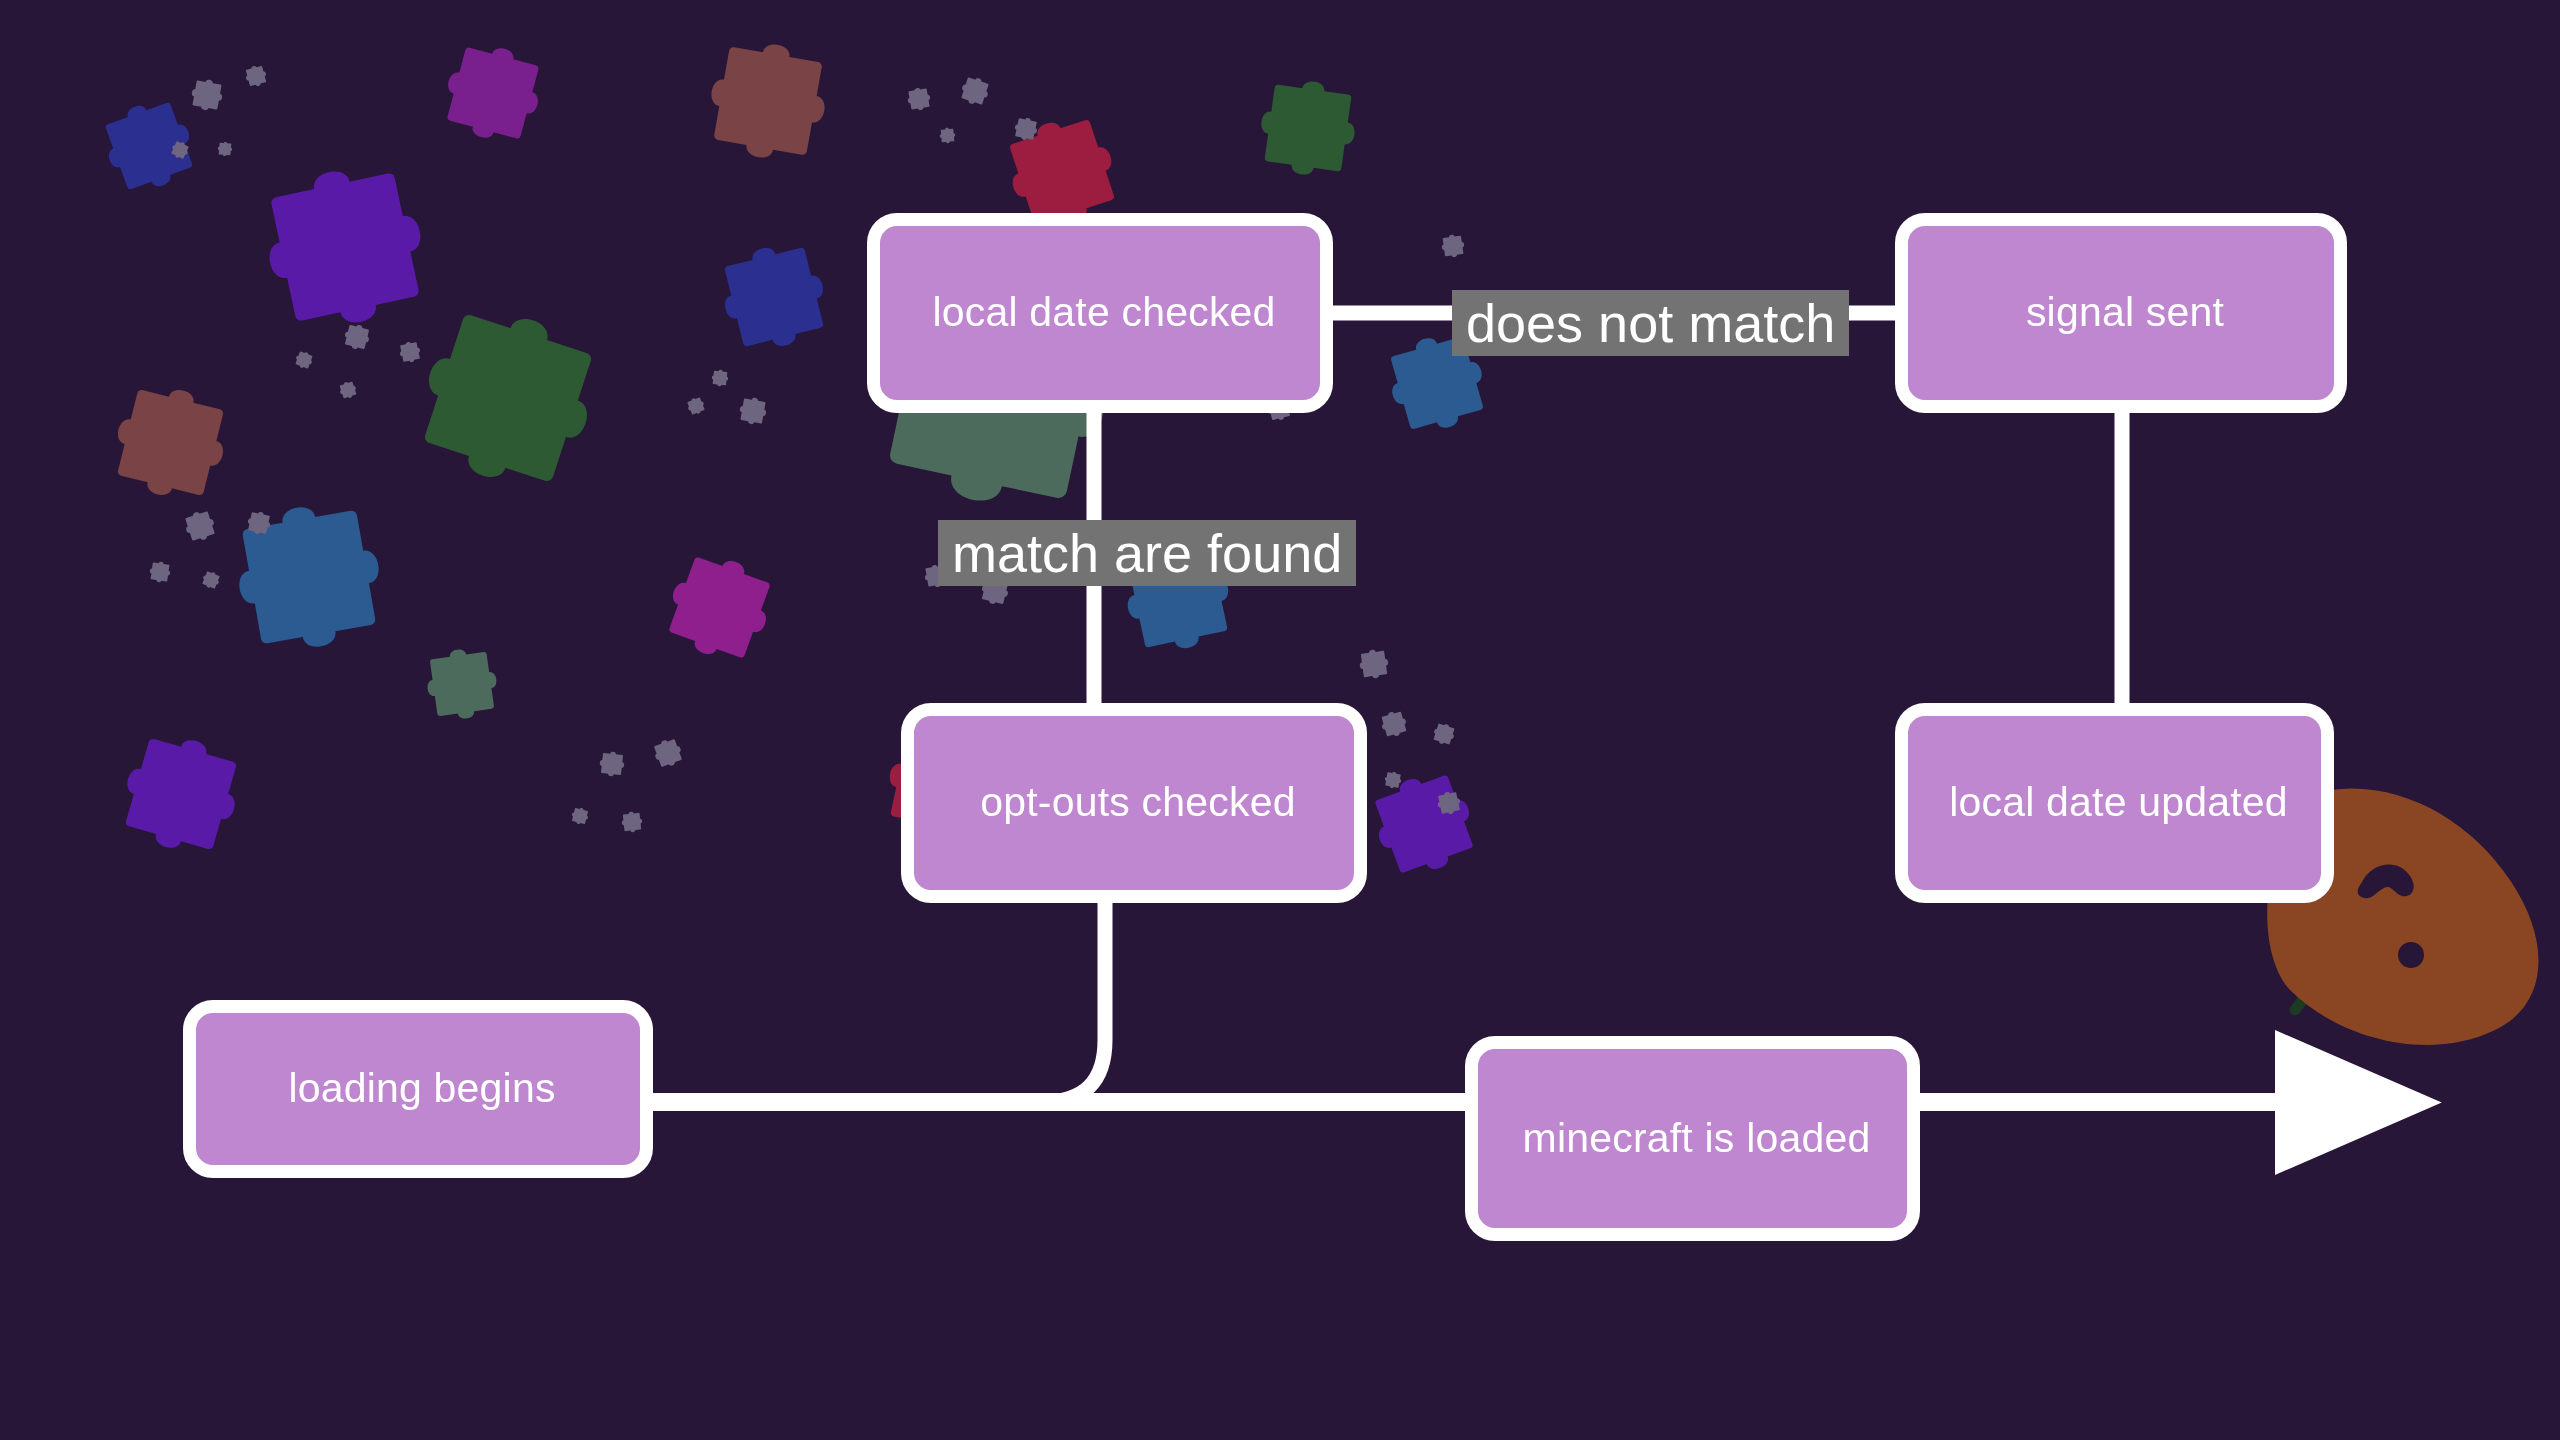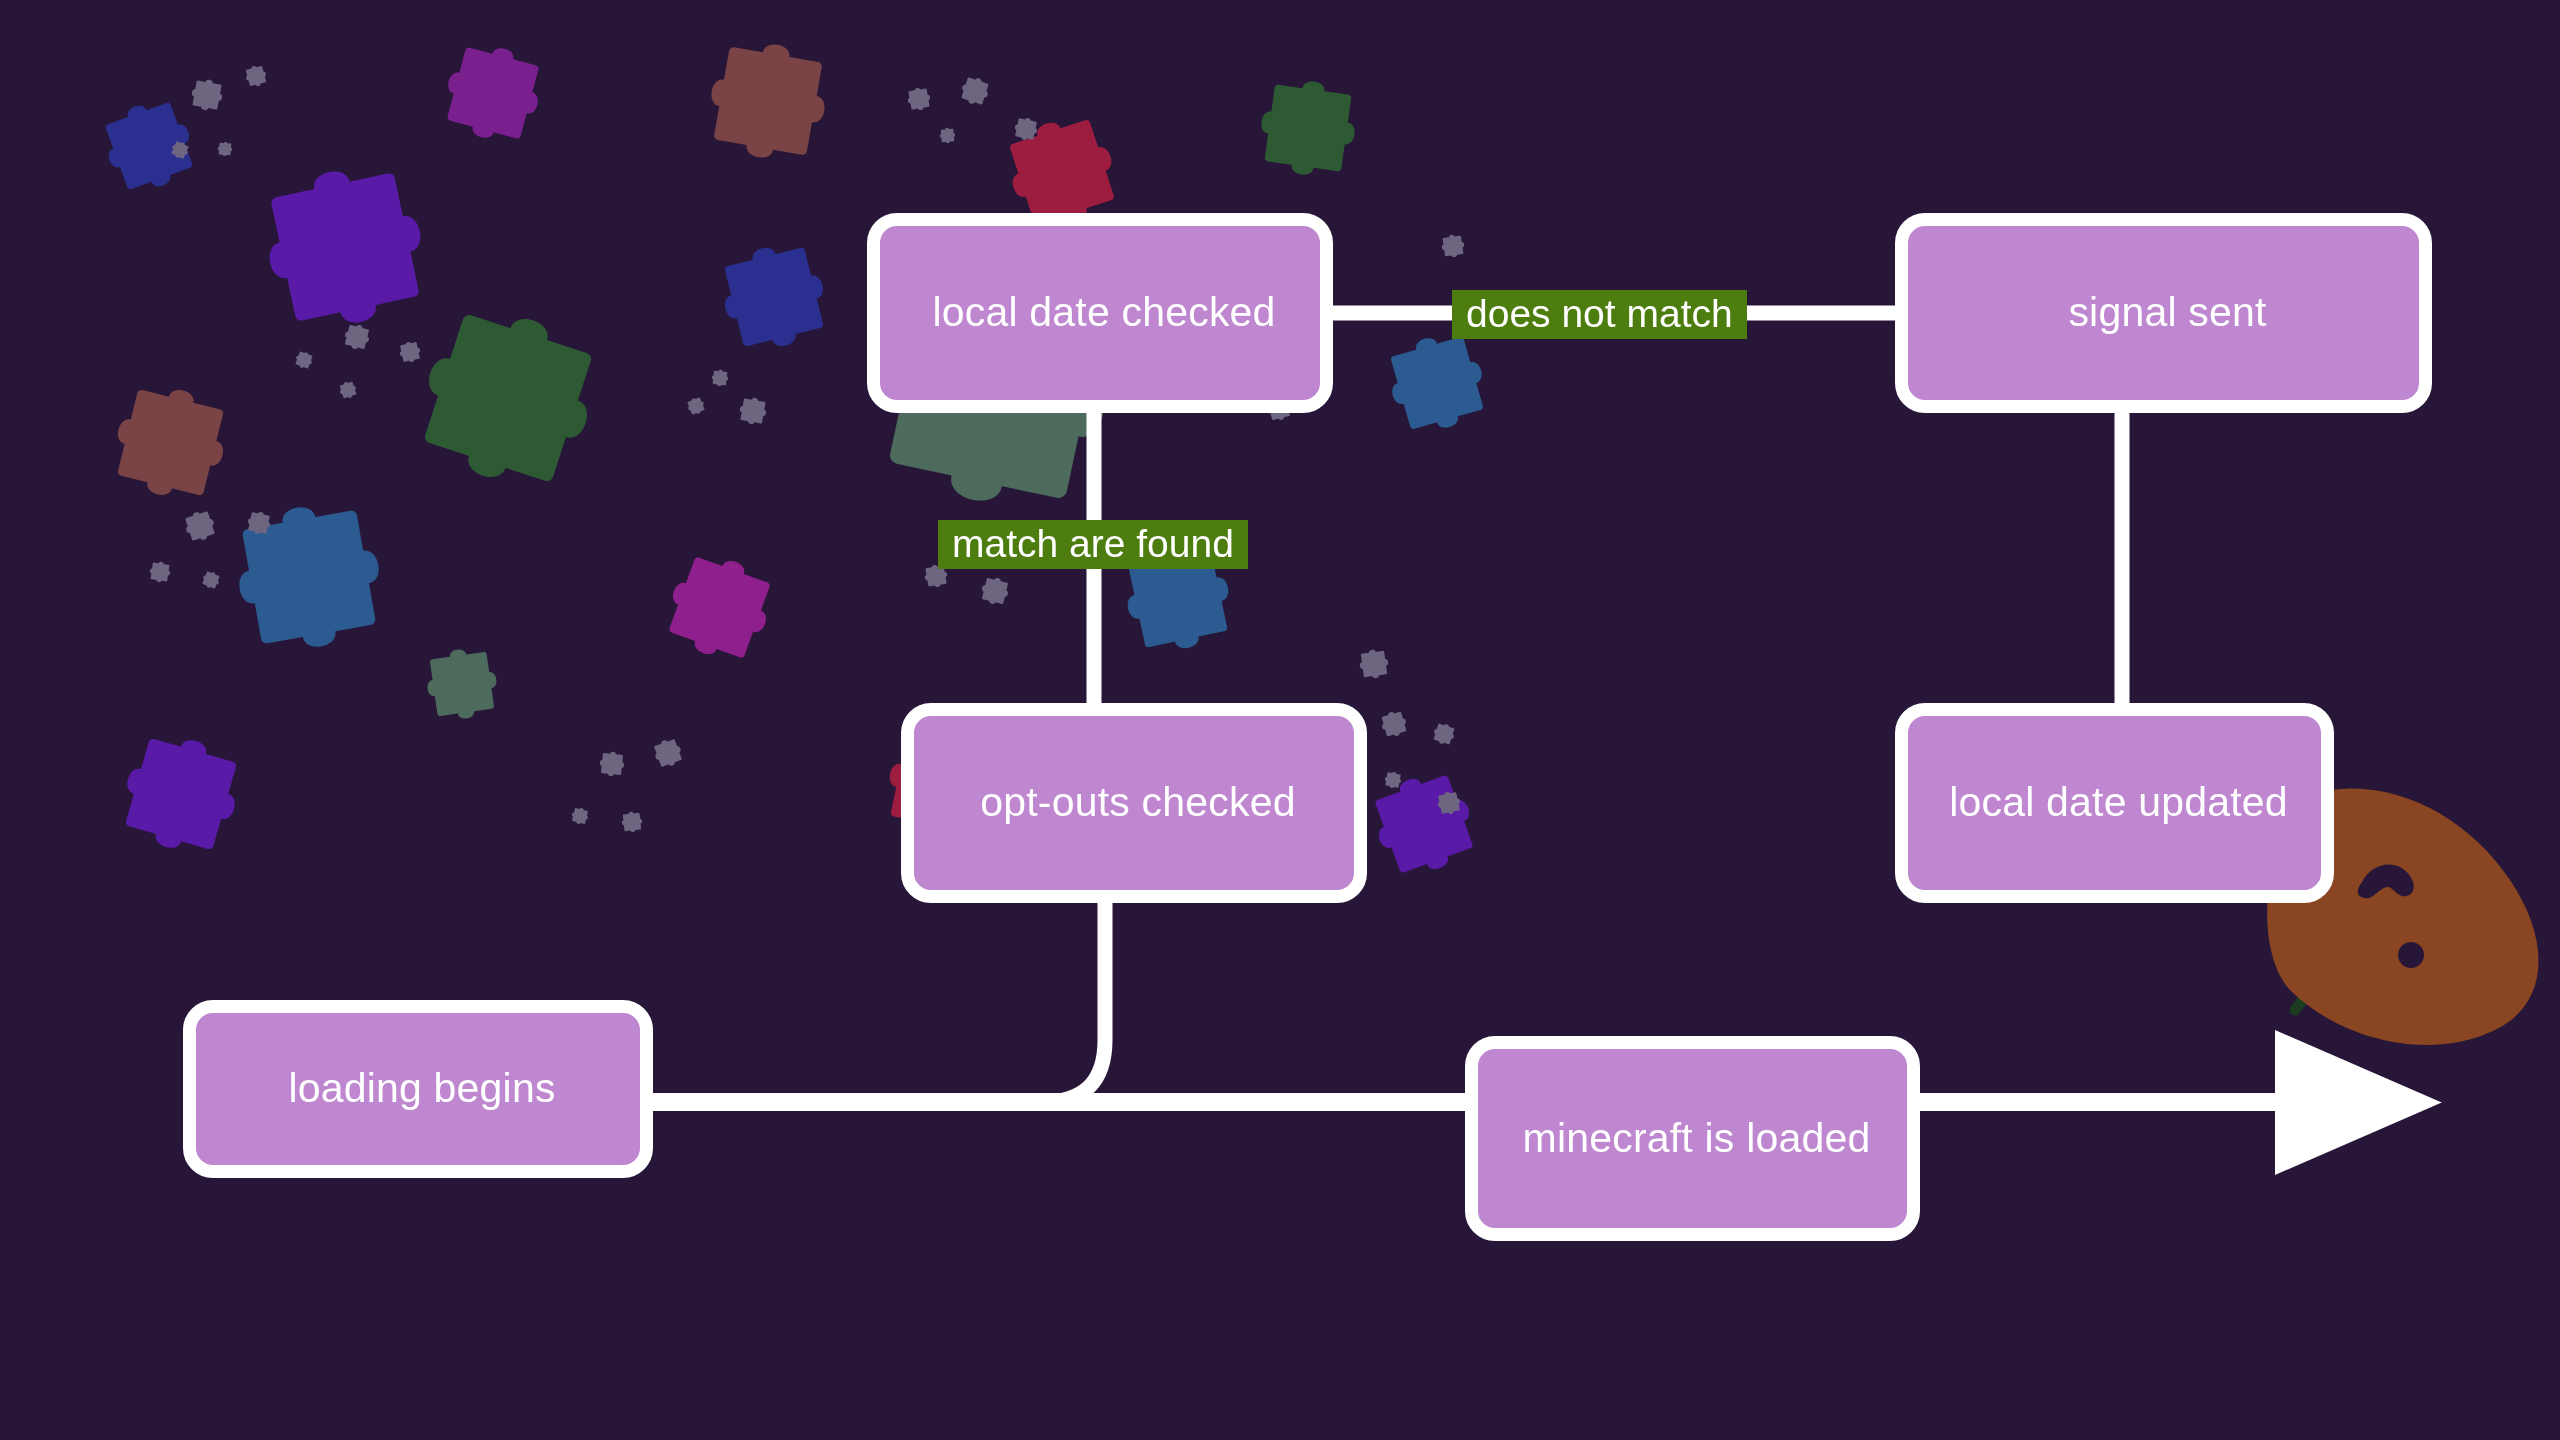--- a/index.html
+++ b/index.html
@@ -28,24 +28,24 @@
     color:#ffffff;
     font-size:41px;
     letter-spacing:0.2px;
     text-align:center;
     line-height:1.1;
     padding-left:8px;
   }
   .edge-label{
     position:absolute;
     color:#ffffff;
-    font-size:39px;
+    font-size:54px;
     white-space:nowrap;
     z-index:4;
-    background:#4d7c0f;
+    background:#737373;
     padding:2px 14px;
     line-height:1.15;
   }
 </style>
 </head>
 <body>
 
 <div id="stage">
 
   <svg class="layer" id="decor" viewBox="0 0 2560 1440">
@@ -137,21 +137,21 @@
 
     <line x1="1920" y1="1102" x2="2300" y2="1102" stroke="#ffffff" stroke-width="18"></line>
 
     <polygon id="flow-arrowhead" fill="#ffffff" points="2275,1030 2441.75,1102.5 2275,1175"></polygon>
   </svg>
 
   <div id="nodes-layer">
       <div class="node" style="left: 867px; top: 213px; width: 466px; height: 200px;">
         <span>local date checked</span>
       </div>
-      <div class="node" style="left: 1895px; top: 213px; width: 537px; height: 200px;">
+      <div class="node" style="left: 1895px; top: 213px; width: 452px; height: 200px;">
         <span>signal sent</span>
       </div>
       <div class="node" style="left: 901px; top: 703px; width: 466px; height: 200px;">
         <span>opt-outs checked</span>
       </div>
       <div class="node" style="left: 1895px; top: 703px; width: 439px; height: 200px;">
         <span>local date updated</span>
       </div>
       <div class="node" style="left: 183px; top: 1000px; width: 470px; height: 178px;">
         <span>loading begins</span>

